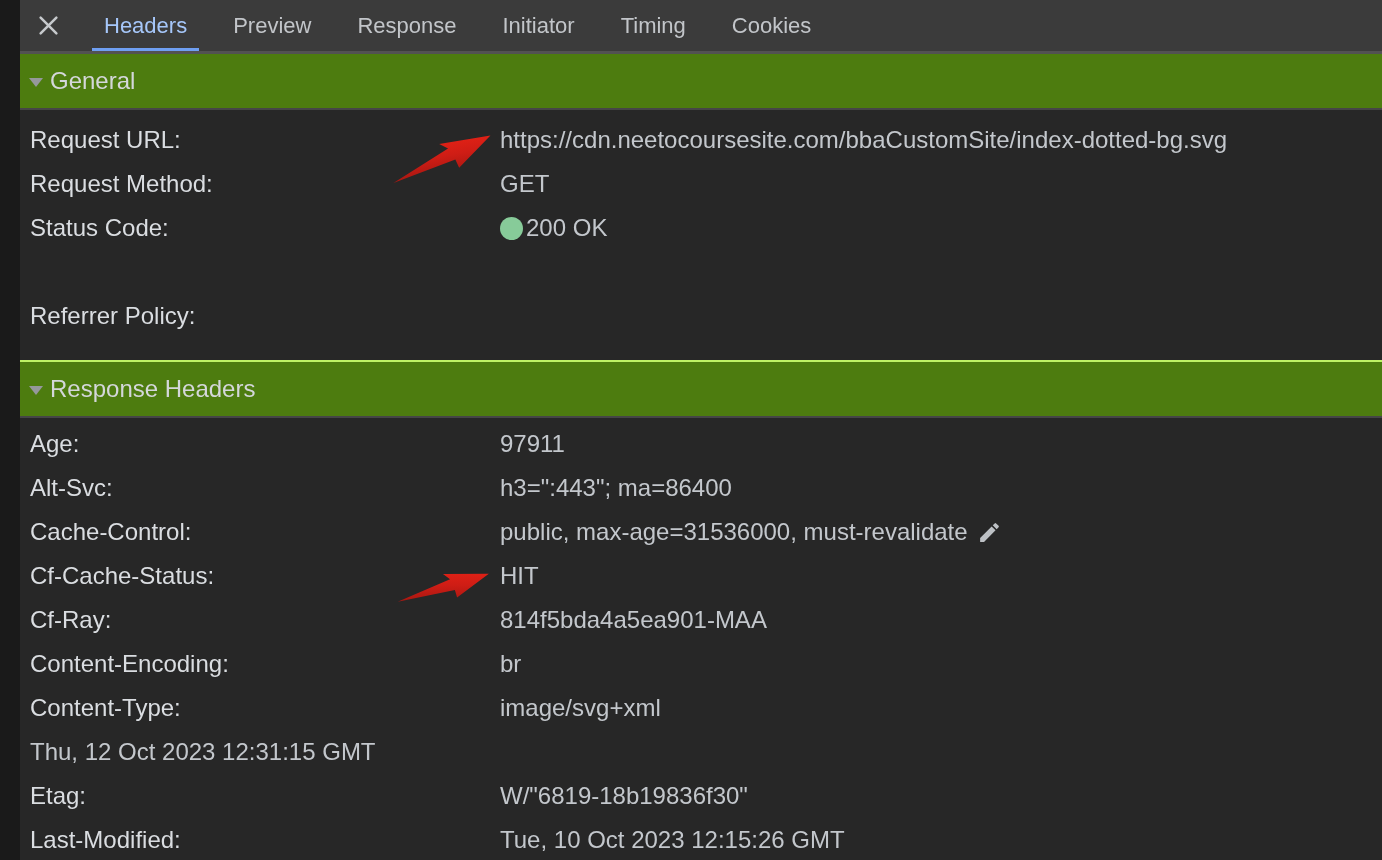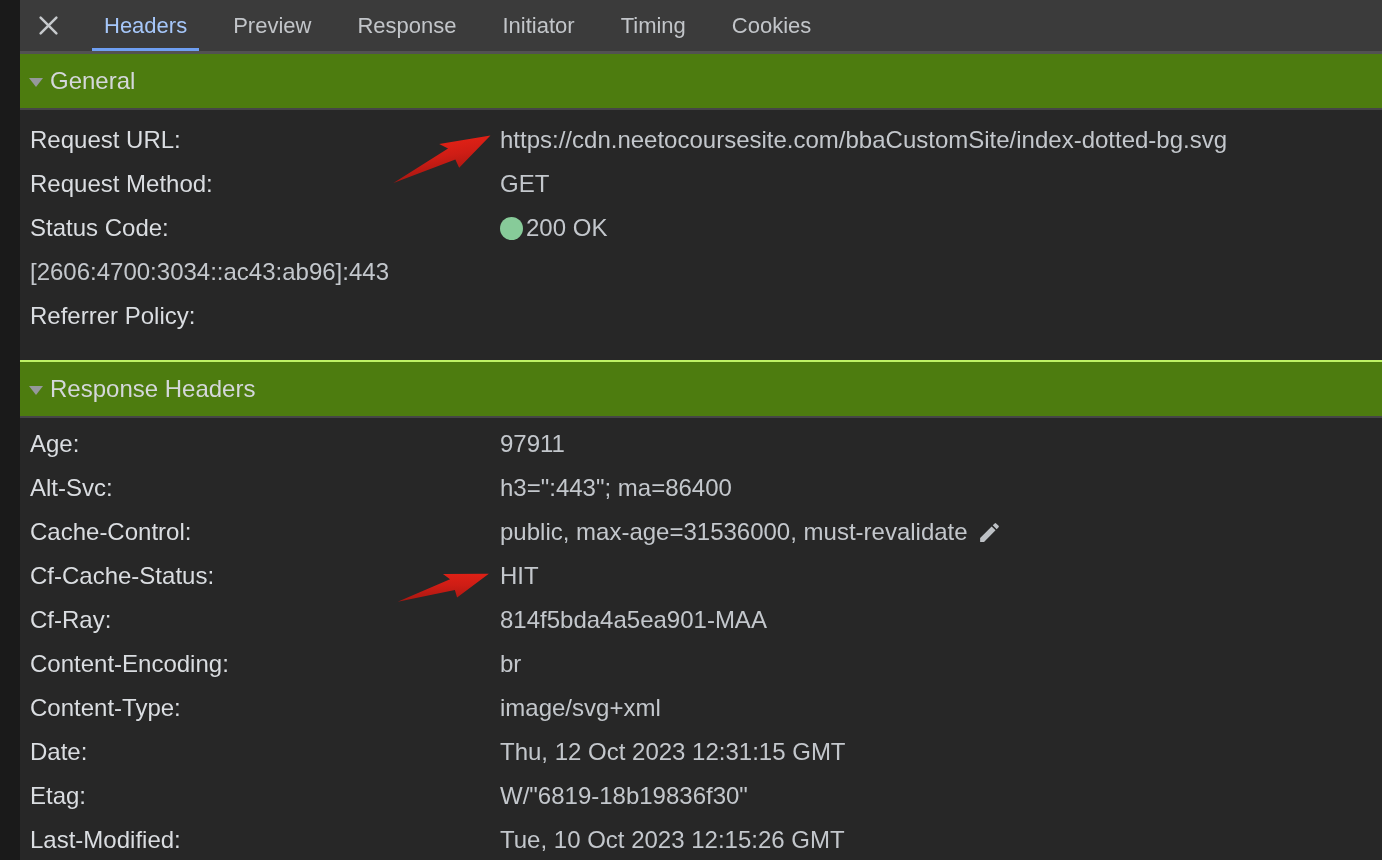--- a/index.html
+++ b/index.html
@@ -96,21 +96,20 @@
       <span class="value">GET</span>
     </div>
     <div class="hdr-row">
       <span class="label">Status Code:</span>
       <span class="value">
         <span class="status-dot"></span>
         <span>200 OK</span>
       </span>
     </div>
     <div class="hdr-row">
-      <span class="value">[2606:4700:3034::ac43:ab96]:443</span>
     </div>
     <div class="hdr-row">
       <span class="label">Referrer Policy:</span>
     </div>
   </div>
 
   <div class="section-header bordered-top">
     <span class="tri"></span>
     <span>Response Headers</span>
   </div>
@@ -144,21 +143,20 @@
     </div>
     <div class="hdr-row">
       <span class="label">Content-Encoding:</span>
       <span class="value">br</span>
     </div>
     <div class="hdr-row">
       <span class="label">Content-Type:</span>
       <span class="value">image/svg+xml</span>
     </div>
     <div class="hdr-row">
-      <span class="label">Date:</span>
       <span class="value">Thu, 12 Oct 2023 12:31:15 GMT</span>
     </div>
     <div class="hdr-row">
       <span class="label">Etag:</span>
       <span class="value">W/"6819-18b19836f30"</span>
     </div>
     <div class="hdr-row">
       <span class="label">Last-Modified:</span>
       <span class="value">Tue, 10 Oct 2023 12:15:26 GMT</span>
     </div>

